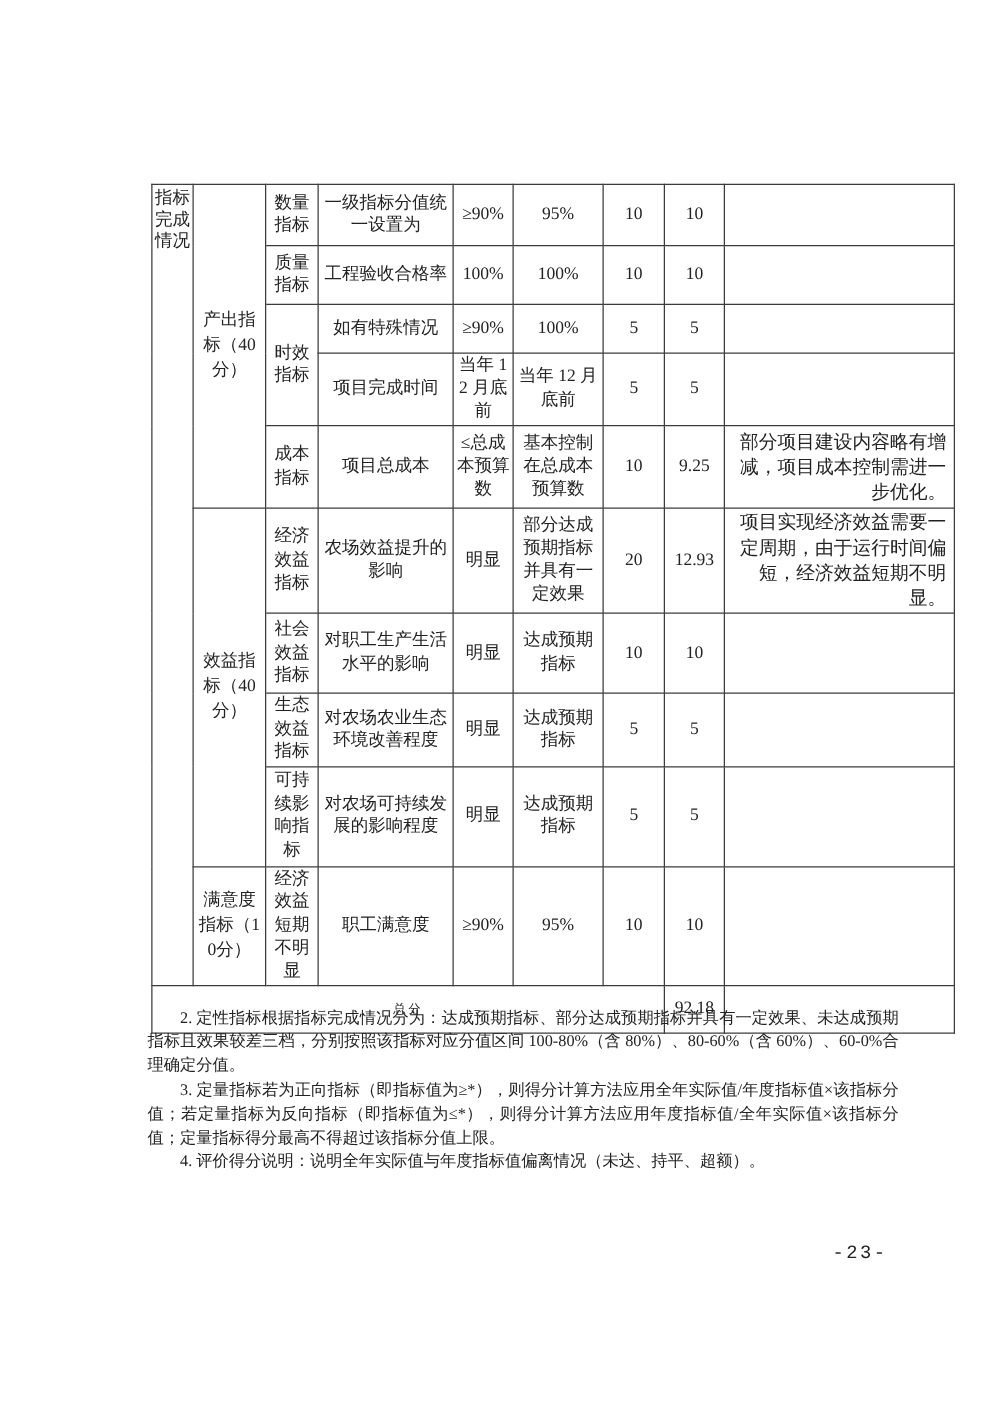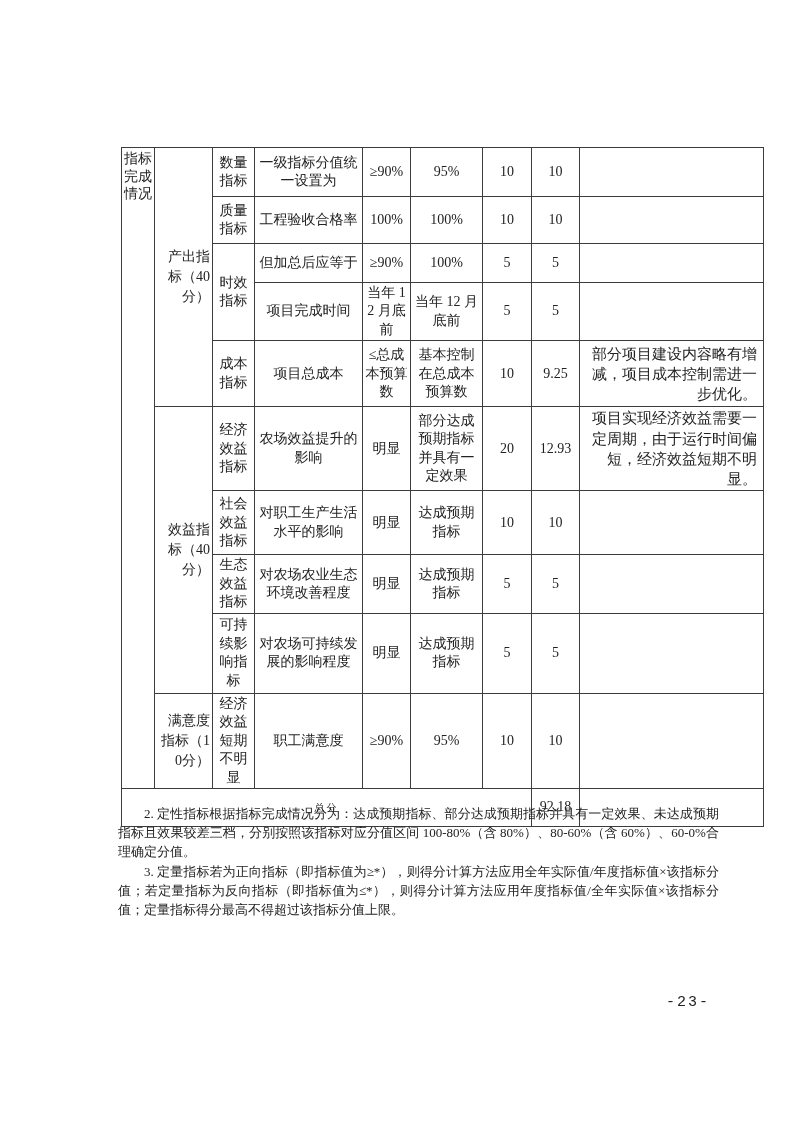--- a/index.html
+++ b/index.html
@@ -41,21 +41,20 @@
     line-height: 1.25;
   }
   table.eval td.remark {
     text-align: right;
     font-size: 15px;
     padding: 1px 6px;
     line-height: 1.35;
   }
   table.eval td.group {
     line-height: 1.45;
-    text-align: right;
   }
   table.eval td.total-label {
     font-size: 10px;
     letter-spacing: 2px;
   }
   .notes {
     position: absolute;
     left: 97px;
     top: 804px;
     width: 601px;
@@ -113,21 +112,21 @@
         <td>质量指标</td>
         <td>工程验收合格率</td>
         <td>100%</td>
         <td>100%</td>
         <td>10</td>
         <td>10</td>
         <td class="remark"></td>
       </tr>
       <tr style="height:39px">
         <td rowspan="2">时效指标</td>
-        <td>但加总后应等于</td>
+        <td>如有特殊情况</td>
         <td>≥90%</td>
         <td>100%</td>
         <td>5</td>
         <td>5</td>
         <td class="remark"></td>
       </tr>
       <tr style="height:40px">
         <td>项目完成时间</td>
         <td>当年 12 月底前</td>
         <td>当年 12 月底前</td>
@@ -195,17 +194,18 @@
         <td class="total-label" colspan="7">总分</td>
         <td>92.18</td>
         <td class="remark"></td>
       </tr>
     </tbody>
   </table>
 
   <div class="notes">
     <p class="indent">2. 定性指标根据指标完成情况分为：达成预期指标、部分达成预期指标并具有一定效果、未达成预期指标且效果较差三档，分别按照该指标对应分值区间 100-80%（含 80%）、80-60%（含 60%）、60-0%合理确定分值。</p>
     <p class="indent">3. 定量指标若为正向指标（即指标值为≥*），则得分计算方法应用全年实际值/年度指标值×该指标分值；若定量指标为反向指标（即指标值为≤*），则得分计算方法应用年度指标值/全年实际值×该指标分值；定量指标得分最高不得超过该指标分值上限。</p>
+    <p class="indent">4. 评价得分说明：说明全年实际值与年度指标值偏离情况（未达、持平、超额）。</p>
   </div>
 
   <div class="page-number">-23-</div>
 
 </div>
 
 </body></html>

